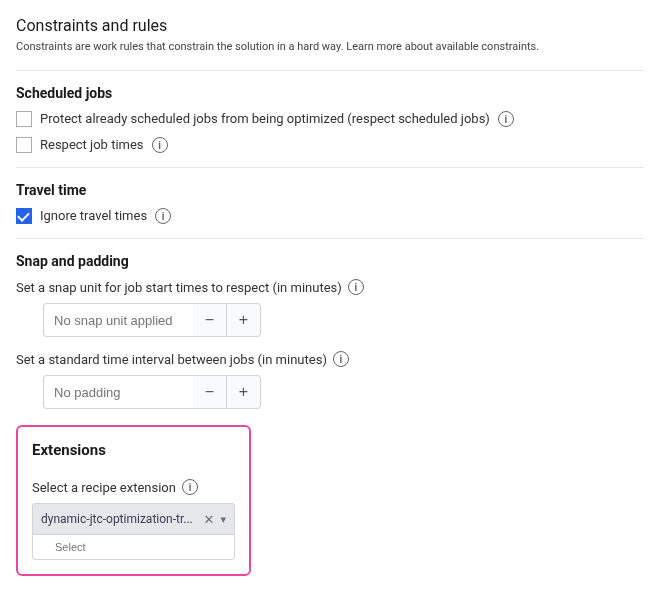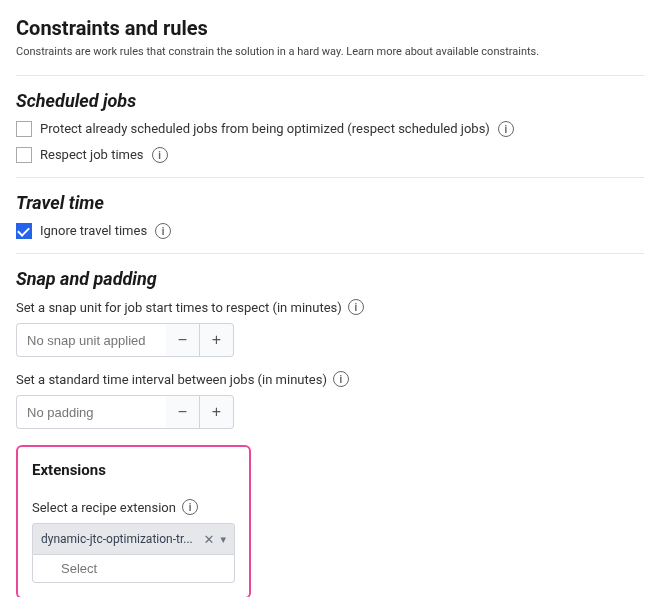--- a/index.html
+++ b/index.html
@@ -11,38 +11,37 @@
       font-family: -apple-system, BlinkMacSystemFont, 'Segoe UI', Roboto, sans-serif;
       font-size: 14px;
       color: #1a1a1a;
       background: #fff;
       width: 660px;
       min-height: 597px;
       padding: 16px;
     }
 
     .section-title {
-      font-weight: 700;
-      font-size: 20px;
+      font-weight: 400;
+      font-size: 16px;
       margin-bottom: 4px;
     }
 
     .section-desc {
       color: #444;
       font-size: 11px;
       margin-bottom: 16px;
       line-height: 1.4;
     }
 
     .subsection-title {
       font-weight: 700;
-      font-size: 18px;
+      font-size: 14px;
       margin-bottom: 10px;
       margin-top: 8px;
-      font-style: italic;
     }
 
     .checkbox-row {
       display: flex;
       align-items: flex-start;
       gap: 8px;
       margin-bottom: 10px;
       font-size: 13px;
       color: #333;
     }
@@ -105,20 +104,21 @@
       display: flex;
       align-items: center;
       gap: 6px;
     }
 
     .stepper-row {
       display: flex;
       align-items: center;
       gap: 0;
       margin-bottom: 14px;
+      margin-left: 27px;
     }
 
     .stepper-input {
       width: 150px;
       height: 34px;
       border: 1px solid #d1d5db;
       border-right: none;
       padding: 0 10px;
       font-size: 13px;
       color: #9ca3af;
@@ -212,22 +212,22 @@
     .recipe-tag-chevron {
       color: #6b7280;
       font-size: 11px;
       flex-shrink: 0;
     }
 
     .recipe-dropdown-input {
       width: 100%;
       border: 1px solid #d1d5db;
       border-top: none;
-      padding: 6px 28px;
-      font-size: 13px;
+      padding: 6px 22px;
+      font-size: 11px;
       color: #0c4a6e;
       background: #fff;
       outline: none;
       border-radius: 0 0 4px 4px;
     }
   </style>
 </head>
 <body>
 
 <div class="section-title">Constraints and rules</div>

